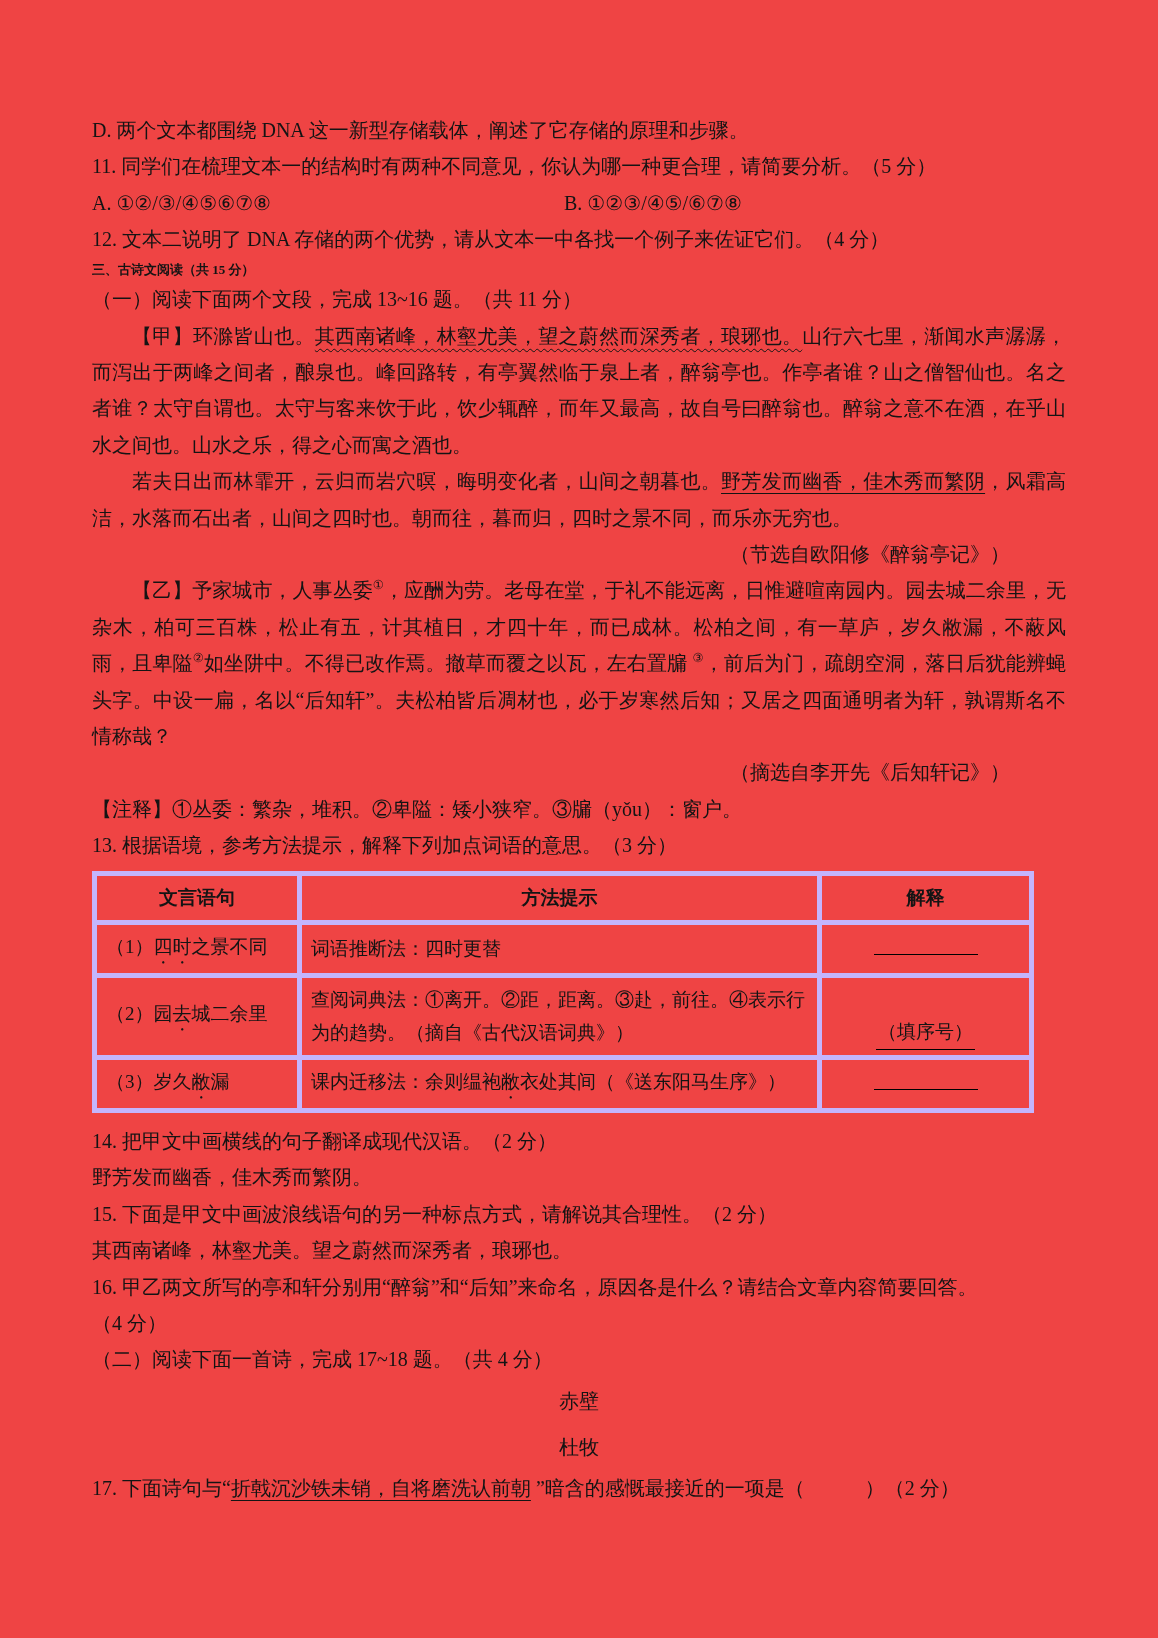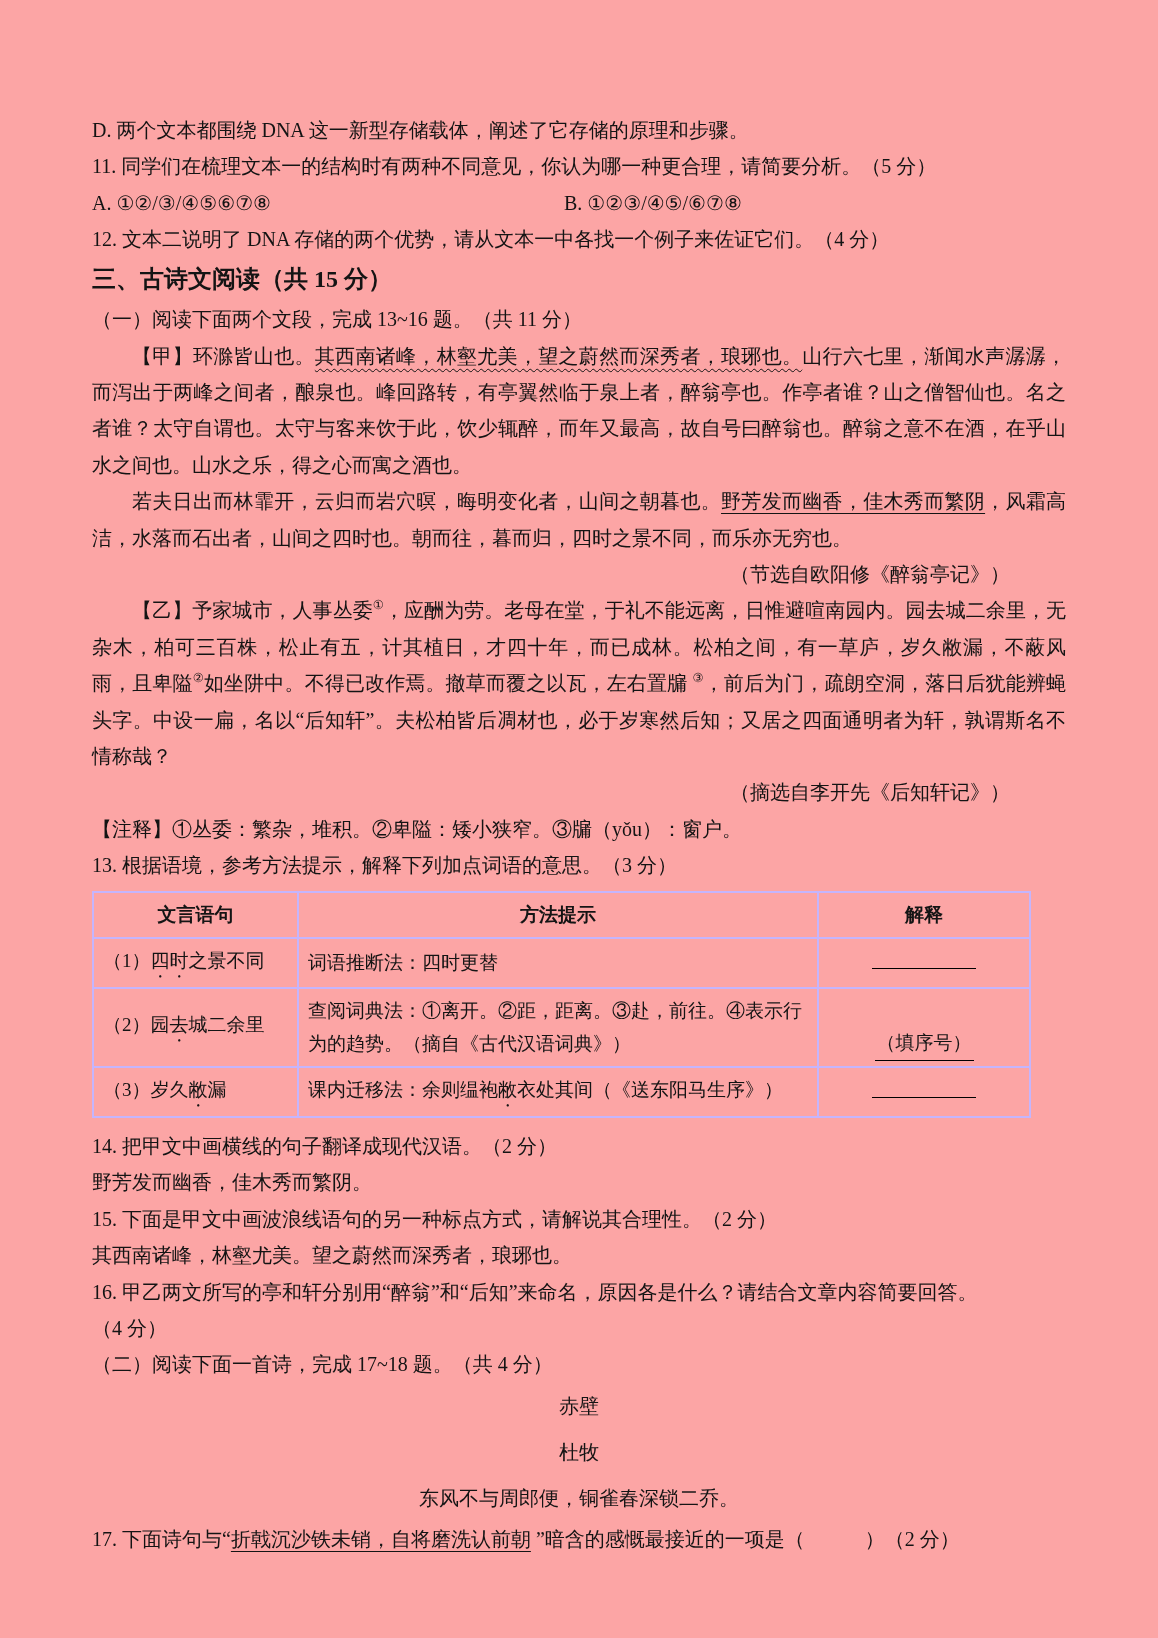--- a/index.html
+++ b/index.html
@@ -9,24 +9,24 @@
     color: #141414;
     font-family: "Liberation Serif", "DejaVu Serif", serif;
   }
   .page {
     box-sizing: border-box;
     width: 1158px;
     min-height: 1638px;
     padding: 112px 92px 40px 92px;
     font-size: 20px;
     line-height: 1.82;
-    background: #fca5a5;
+    background: #ef4444;
   }
   p { margin: 0; }
-  .section-title { font-weight: bold; font-size: 24px; }
+  .section-title { font-weight: bold; font-size: 13px; }
   .passage { text-indent: 2em; text-align: justify; }
   .source { text-align: right; padding-right: 56px; }
   .wavy {
     text-decoration-line: underline;
     text-decoration-style: wavy;
     text-decoration-thickness: 1px;
     text-underline-offset: 5px;
     text-decoration-skip-ink: none;
   }
   .u {
@@ -38,21 +38,21 @@
   sup.note-ref { font-size: 0.62em; vertical-align: super; line-height: 0; }
   .options-row .opt-a { display: inline-block; width: 472px; }
   table.q13 {
     border-collapse: collapse;
     table-layout: fixed;
     margin: 8px 0 10px 0;
     font-size: 19px;
     line-height: 1.75;
   }
   table.q13 th, table.q13 td {
-    border: 2px solid #c4b5fd;
+    border: 5px solid #c4b5fd;
     padding: 5px 9px;
     vertical-align: middle;
     text-align: left;
   }
   table.q13 th { text-align: center; font-weight: bold; }
   table.q13 td.answer { text-align: center; }
   .blank-line {
     display: inline-block;
     width: 104px;
     height: 0.95em;
@@ -140,18 +140,17 @@
   <p>其西南诸峰，林壑尤美。望之蔚然而深秀者，琅琊也。</p>
 
   <p>16. 甲乙两文所写的亭和轩分别用“醉翁”和“后知”来命名，原因各是什么？请结合文章内容简要回答。</p>
   <p>（4 分）</p>
 
   <p>（二）阅读下面一首诗，完成 17~18 题。（共 4 分）</p>
 
   <div class="poem-block">
     <p>赤壁</p>
     <p>杜牧</p>
-    <p>东风不与周郎便，铜雀春深锁二乔。</p>
   </div>
 
   <p><span>17. 下面诗句与“</span><span class="u">折戟沉沙铁未销，自将磨洗认前朝</span><span> ”暗含的感慨最接近的一项是（　　　）（2 分）</span></p>
 
 </div>
 
 </body></html>

